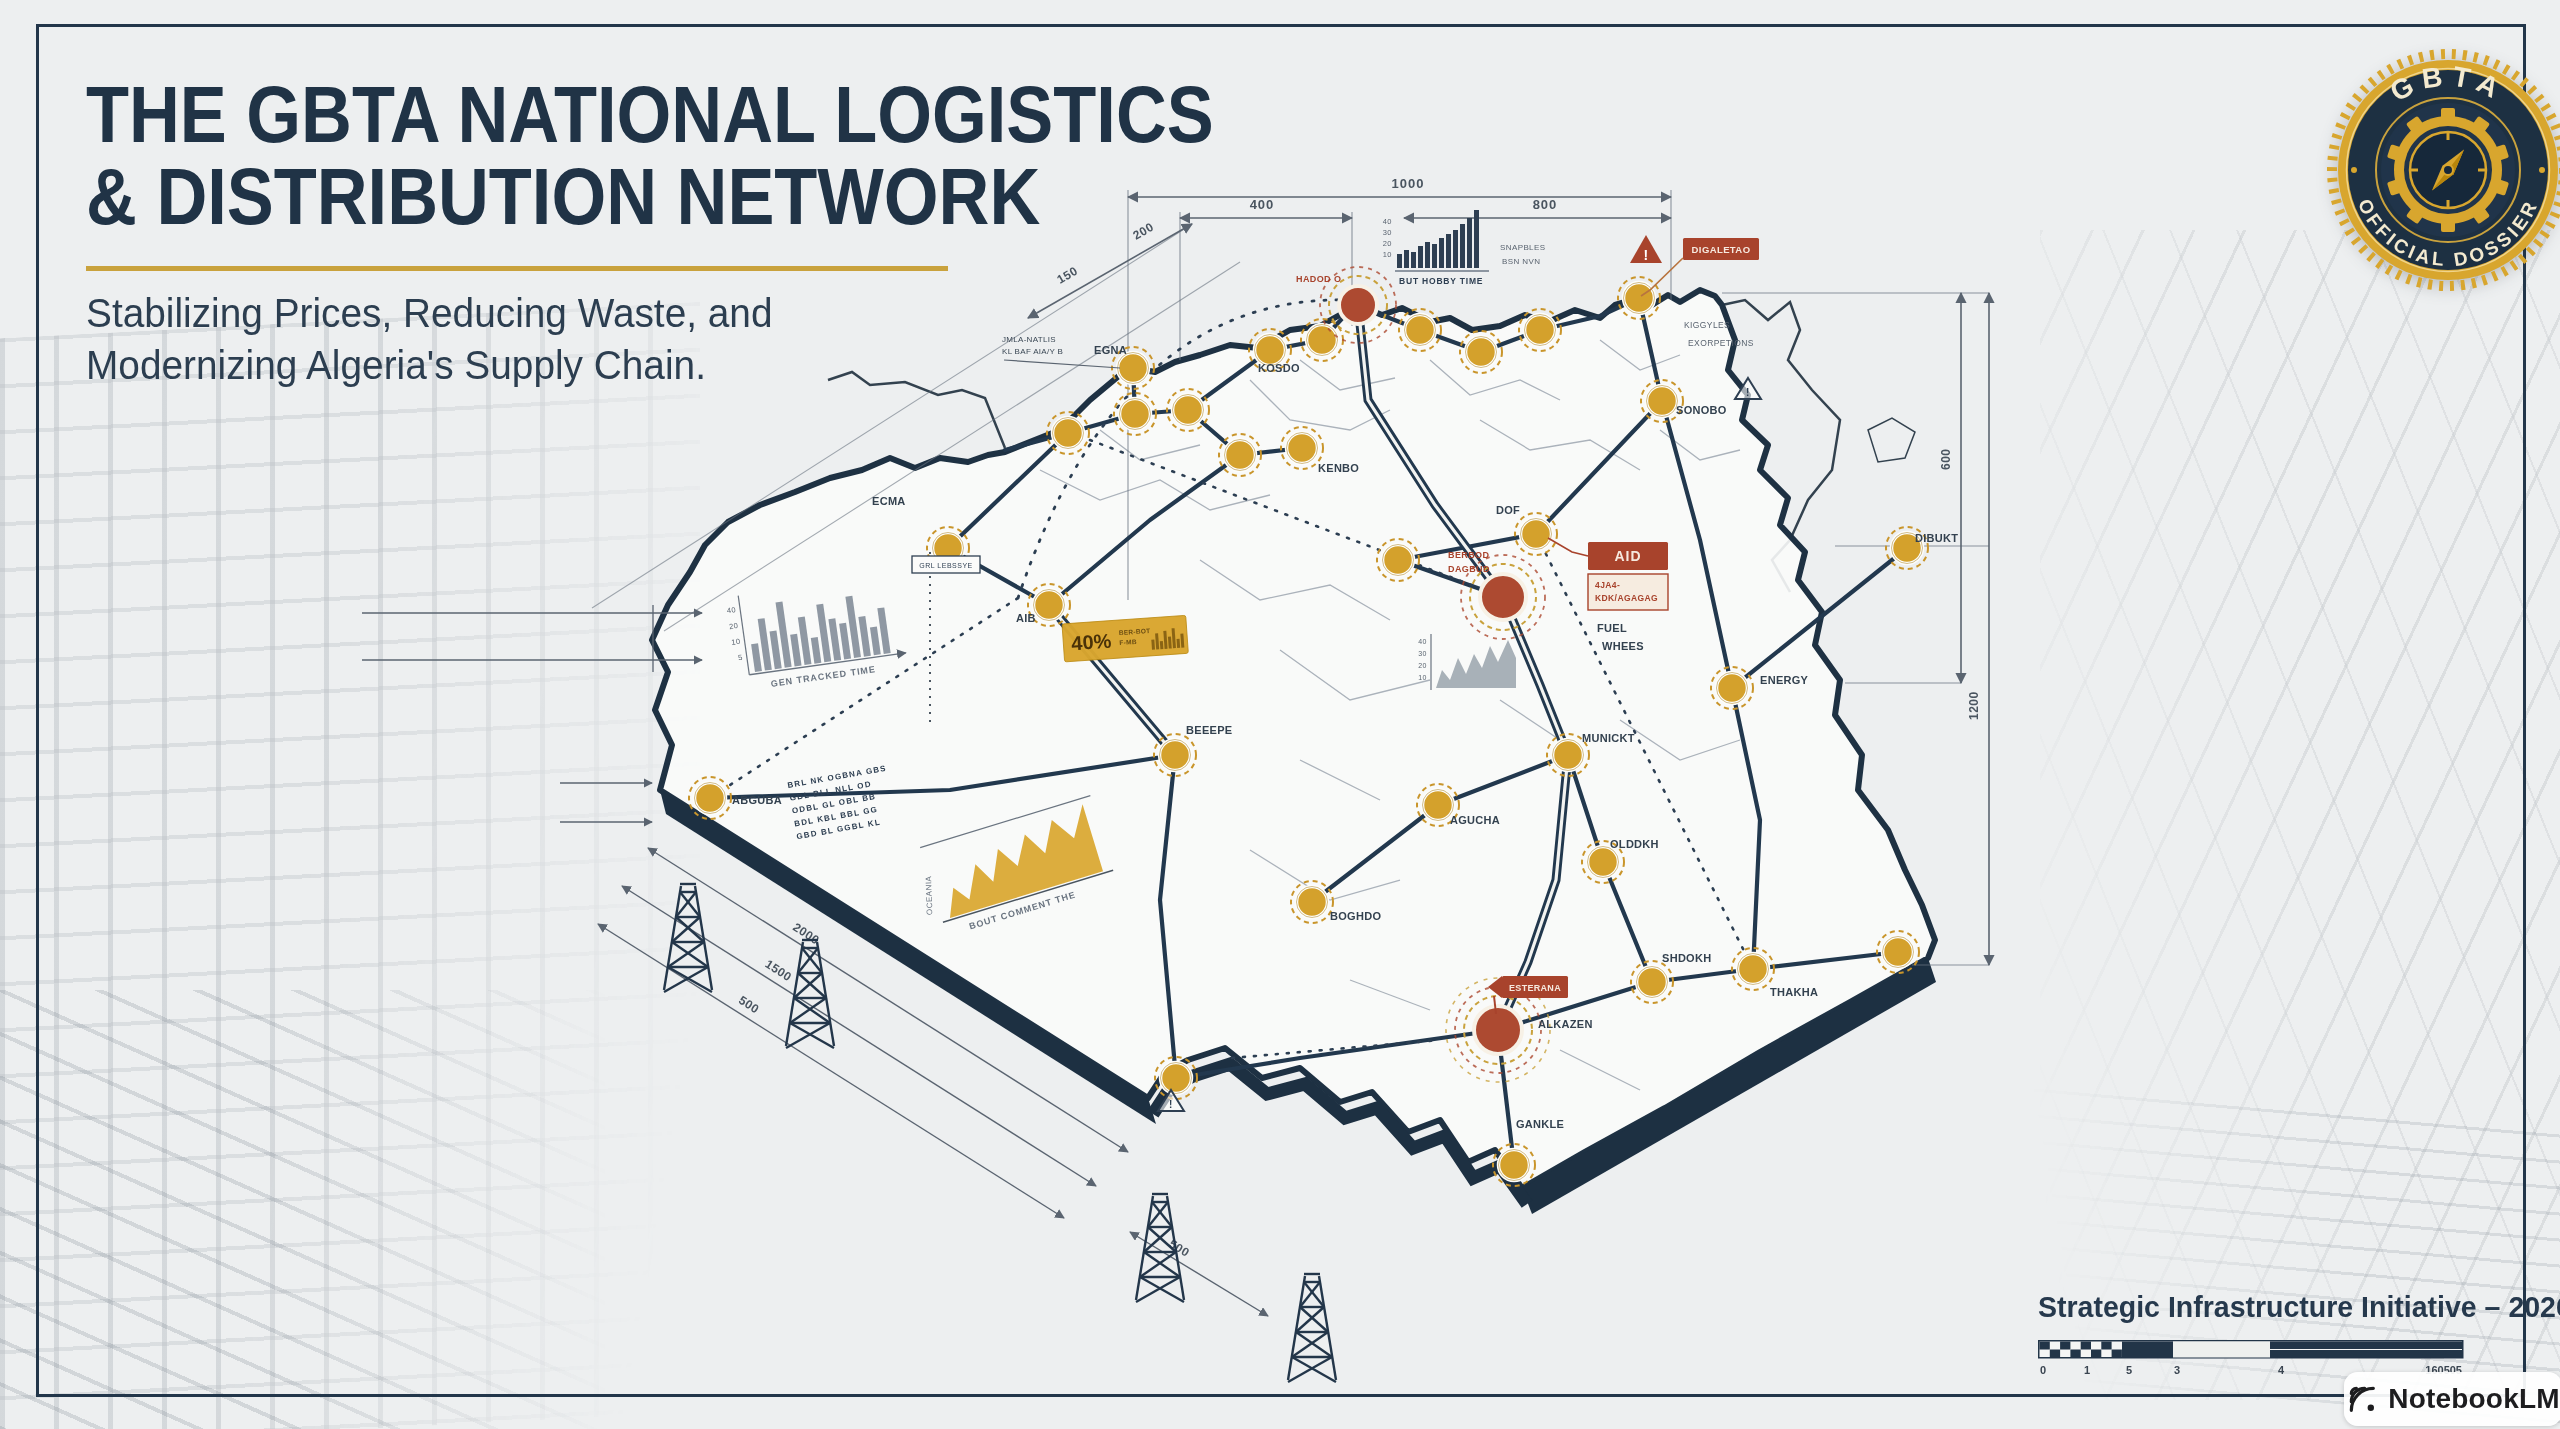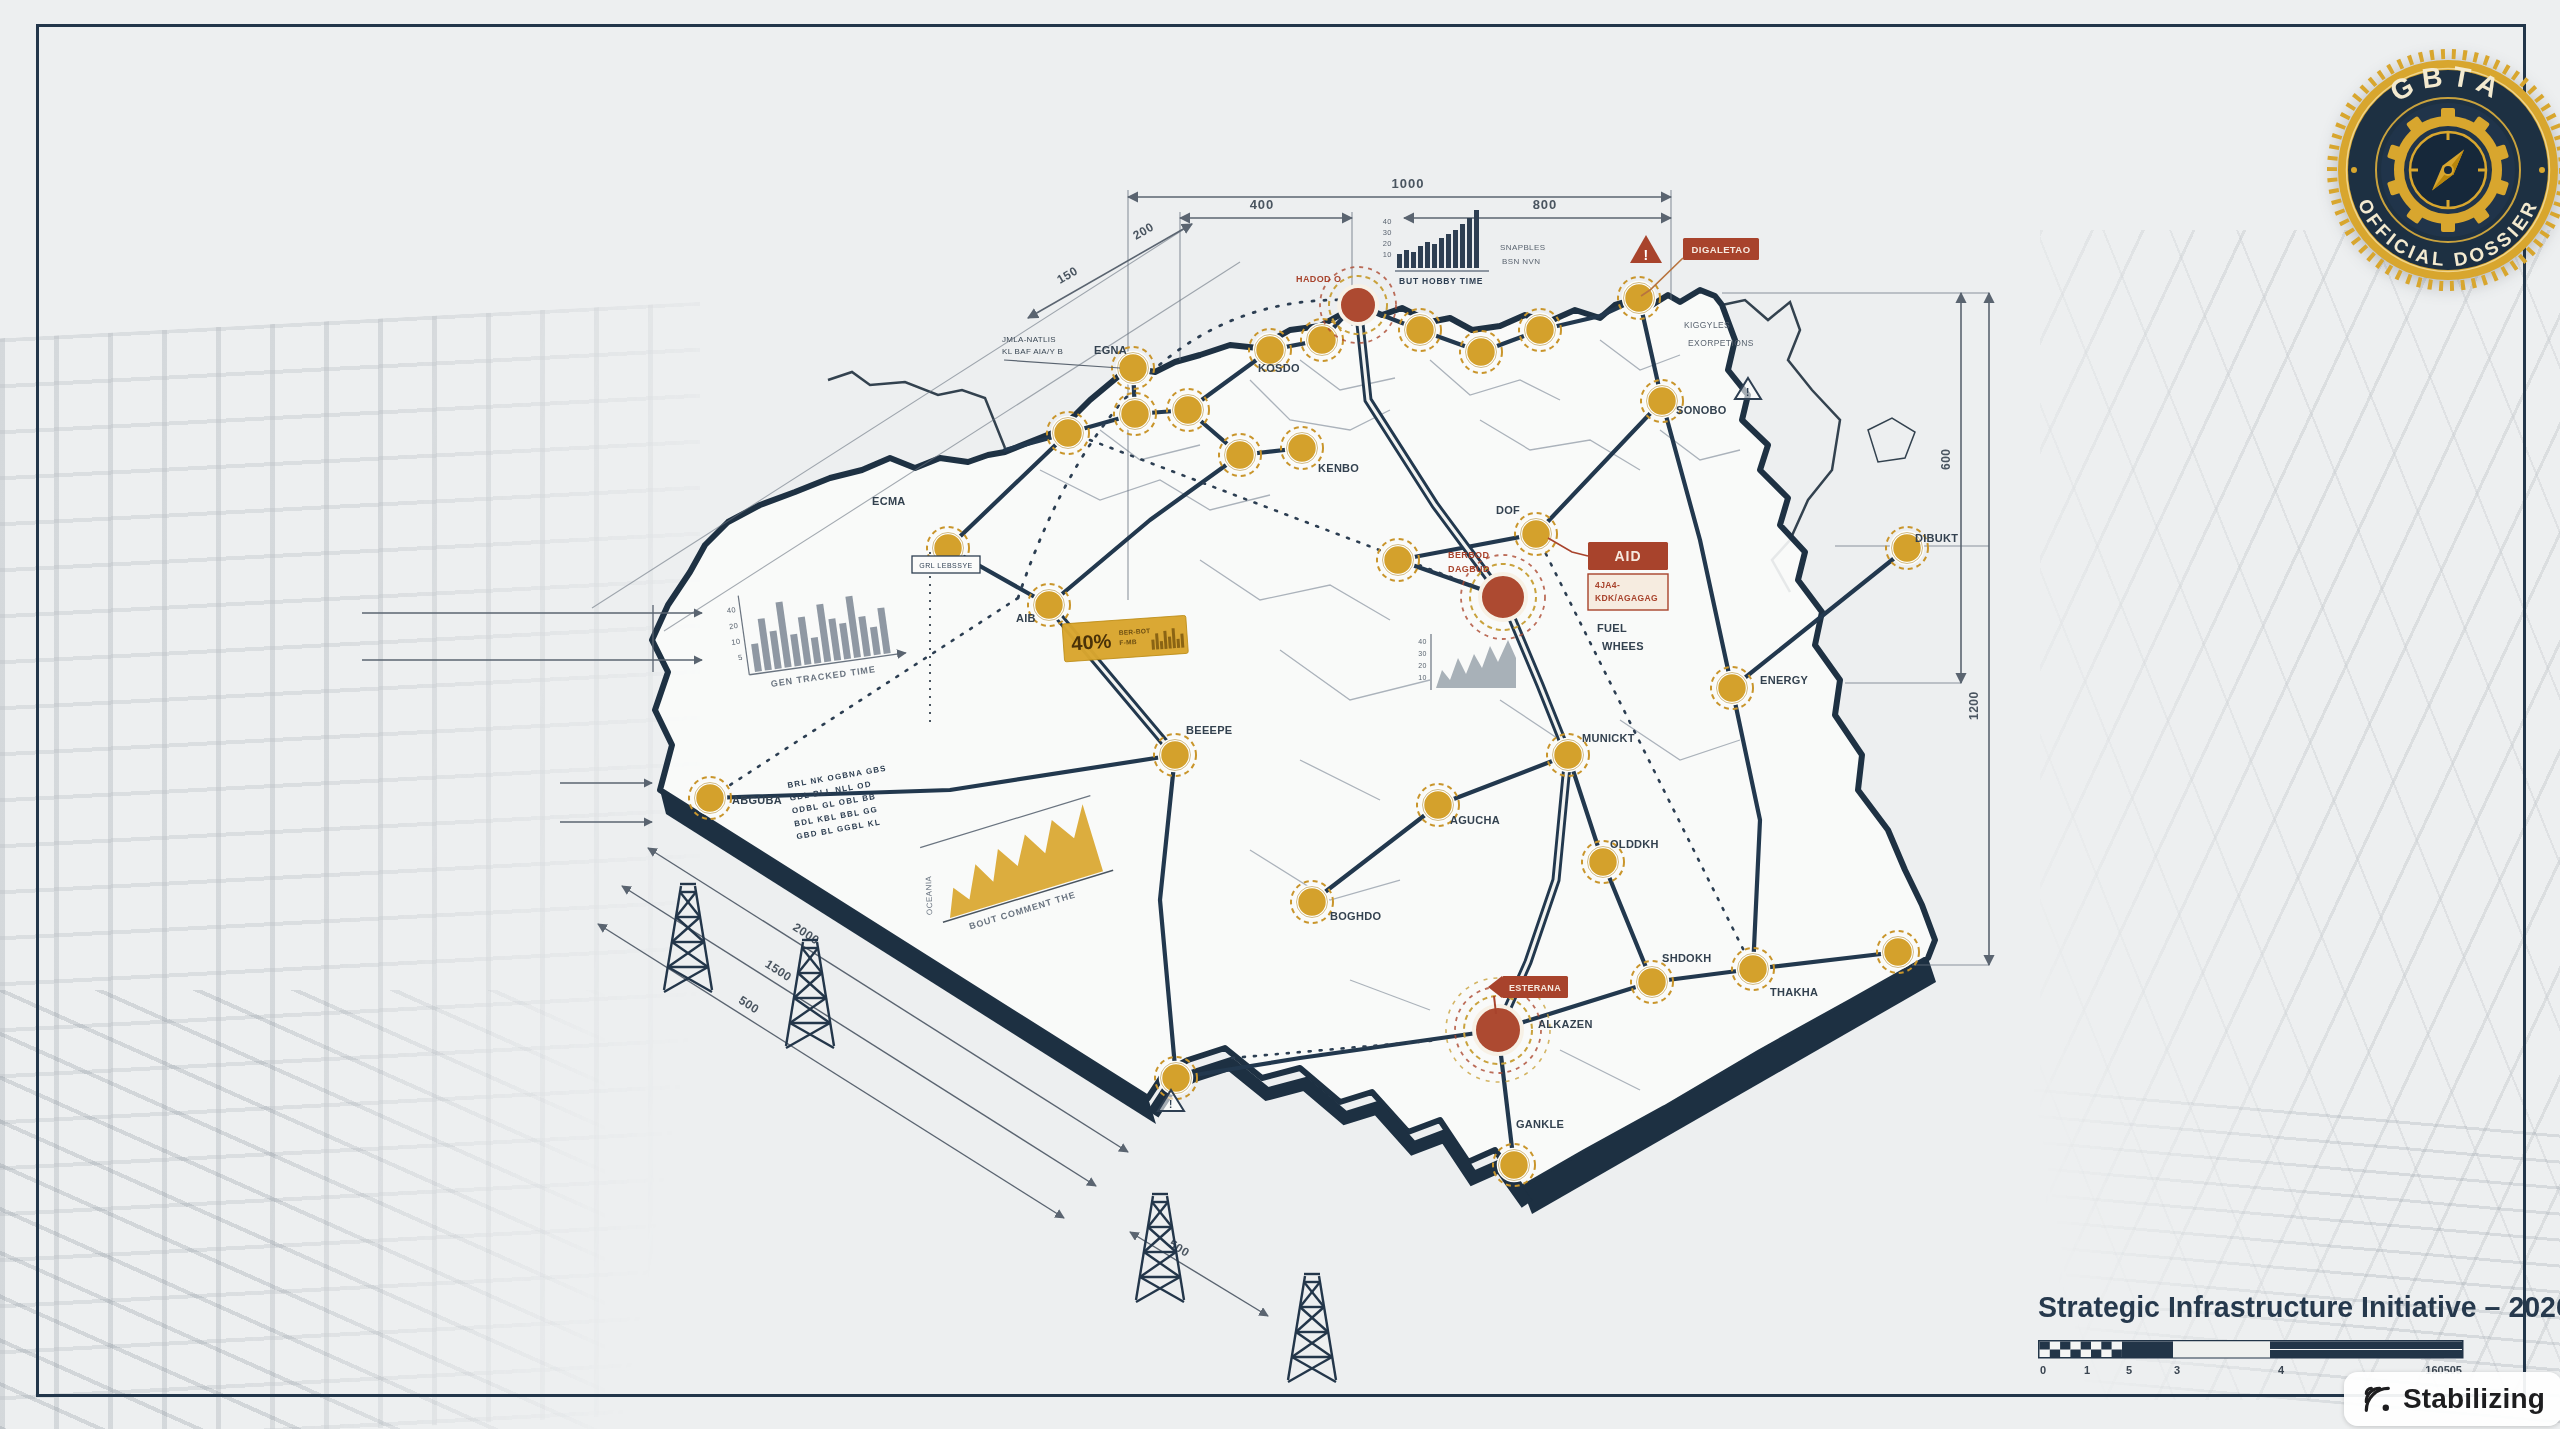--- a/index.html
+++ b/index.html
@@ -583,20 +583,31 @@
         <text x="1538" y="1028" fill="#33414f" font-size="11" font-weight="700" letter-spacing="0.3" text-anchor="start">ALKAZEN</text>
         <text x="1450" y="824" fill="#33414f" font-size="11" font-weight="700" letter-spacing="0.3" text-anchor="start">AGUCHA</text>
         <text x="1610" y="848" fill="#33414f" font-size="11" font-weight="700" letter-spacing="0.3" text-anchor="start">OLDDKH</text>
         <text x="1330" y="920" fill="#33414f" font-size="11" font-weight="700" letter-spacing="0.3" text-anchor="start">BOGHDO</text>
         <text x="1676" y="414" fill="#33414f" font-size="11" font-weight="700" letter-spacing="0.3" text-anchor="start">SONOBO</text>
       </g>
   </svg>
 
   <div id="frame"></div>
 
+  <div id="header">
+    <div id="title">
+      <div>THE GBTA NATIONAL LOGISTICS</div>
+      <div>&amp; DISTRIBUTION NETWORK</div>
+    </div>
+    <div id="gold-rule"></div>
+    <div id="subtitle">
+      <div>Stabilizing Prices, Reducing Waste, and</div>
+      <div>Modernizing Algeria's Supply Chain.</div>
+    </div>
+  </div>
 
   <svg id="badge" width="252" height="252" viewBox="0 0 252 252">
     <defs>
       <path id="arcTop" d="M42,126 A84,84 0 0 1 210,126" fill="none"></path>
       <path id="arcBottom" d="M30,126 A96,96 0 0 0 222,126" fill="none"></path>
     </defs>
     <circle cx="126" cy="126" r="116" fill="none" stroke="#d8a62e" stroke-width="10" stroke-dasharray="4 7"></circle>
     <circle cx="126" cy="126" r="110" fill="#d8a62e"></circle>
     <circle cx="126" cy="126" r="100" fill="#1d3042"></circle>
     <circle cx="126" cy="126" r="101.5" fill="none" stroke="#f0d48a" stroke-width="1.5"></circle>
@@ -661,16 +672,16 @@
 
   <div id="nlm">
     <svg width="32" height="32" viewBox="0 0 24 24">
       <g stroke="#1d1d1f" stroke-width="2.4" fill="none" stroke-linecap="round">
         <path d="M4,20.5 A16.5,16.5 0 0 1 20.5,4"></path>
         <path d="M4,14 A10,10 0 0 1 14,4"></path>
         <path d="M4,7.8 A3.8,3.8 0 0 1 7.8,4"></path>
       </g>
       <circle cx="18.6" cy="18.6" r="2.4" fill="#1d1d1f"></circle>
     </svg>
-    <span id="nlm-text">Stabilizing</span>
+    <span id="nlm-text">NotebookLM</span>
   </div>
 
 </div>
 
 </body></html>

